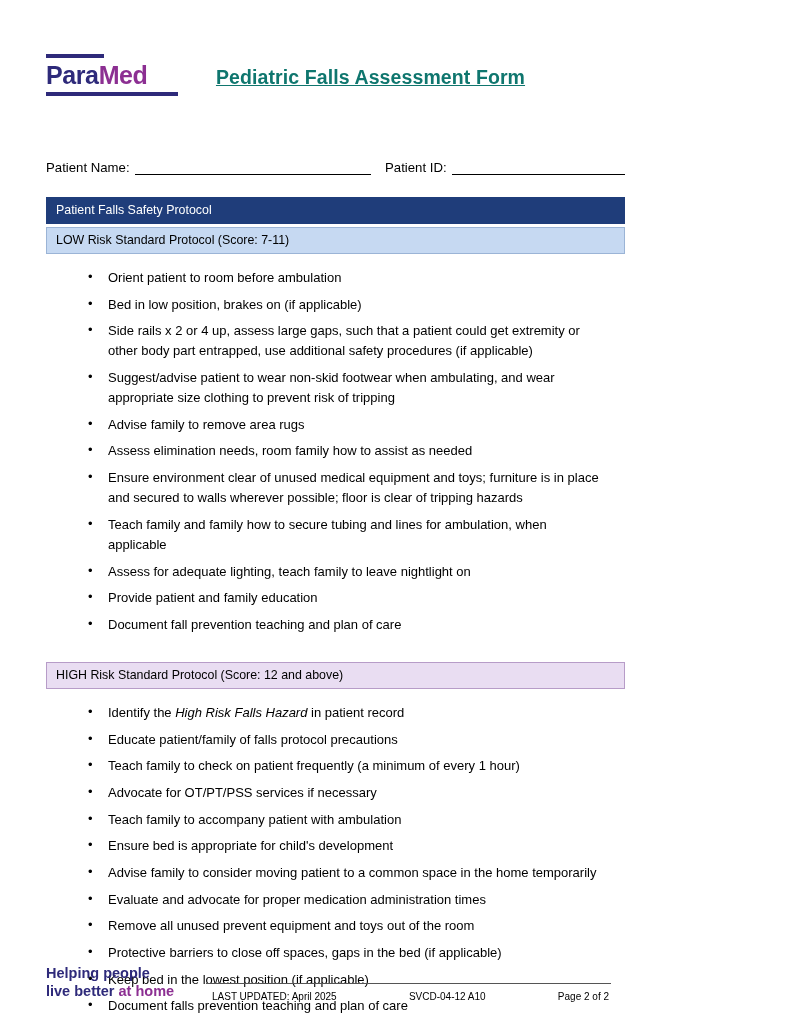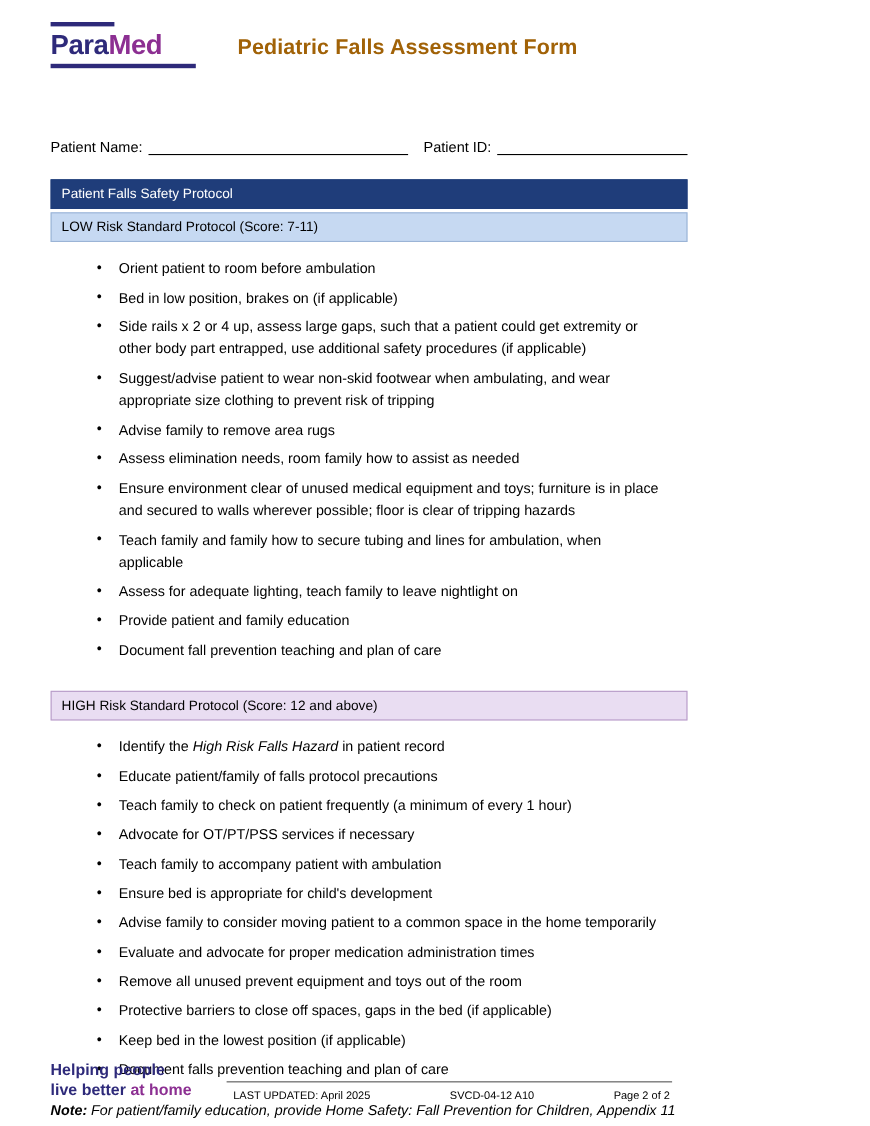--- a/index.html
+++ b/index.html
@@ -12,21 +12,21 @@
     height: 1024px;
     font-family: "Liberation Sans", sans-serif;
     color: #000000;
     position: relative;
     overflow: hidden;
   }
   .page {
     width: 671px;
     height: 1024px;
     box-sizing: border-box;
-    padding: 18px 46px 20px 46px;
+    padding: 52px 46px 20px 46px;
     position: relative;
   }
 
   
   .header {
     display: flex;
     align-items: flex-start;
     height: 56px;
   }
   .logo-block {
@@ -52,24 +52,25 @@
     width: 132px;
     height: 4px;
     background: #2e2a7a;
     margin-top: 4px;
   }
   .doc-title {
     flex: 1;
     text-align: center;
     font-size: 19.5px;
     font-weight: bold;
-    color: #a16207;
+    color: #0f766e;
     padding-top: 14px;
     padding-right: 70px;
     letter-spacing: 0.1px;
+    text-decoration: underline;
   }
 
   
   .patient-line {
     display: flex;
     align-items: flex-end;
     margin-top: 52px;
     font-size: 13.2px;
   }
   .field-label { white-space: nowrap; }

